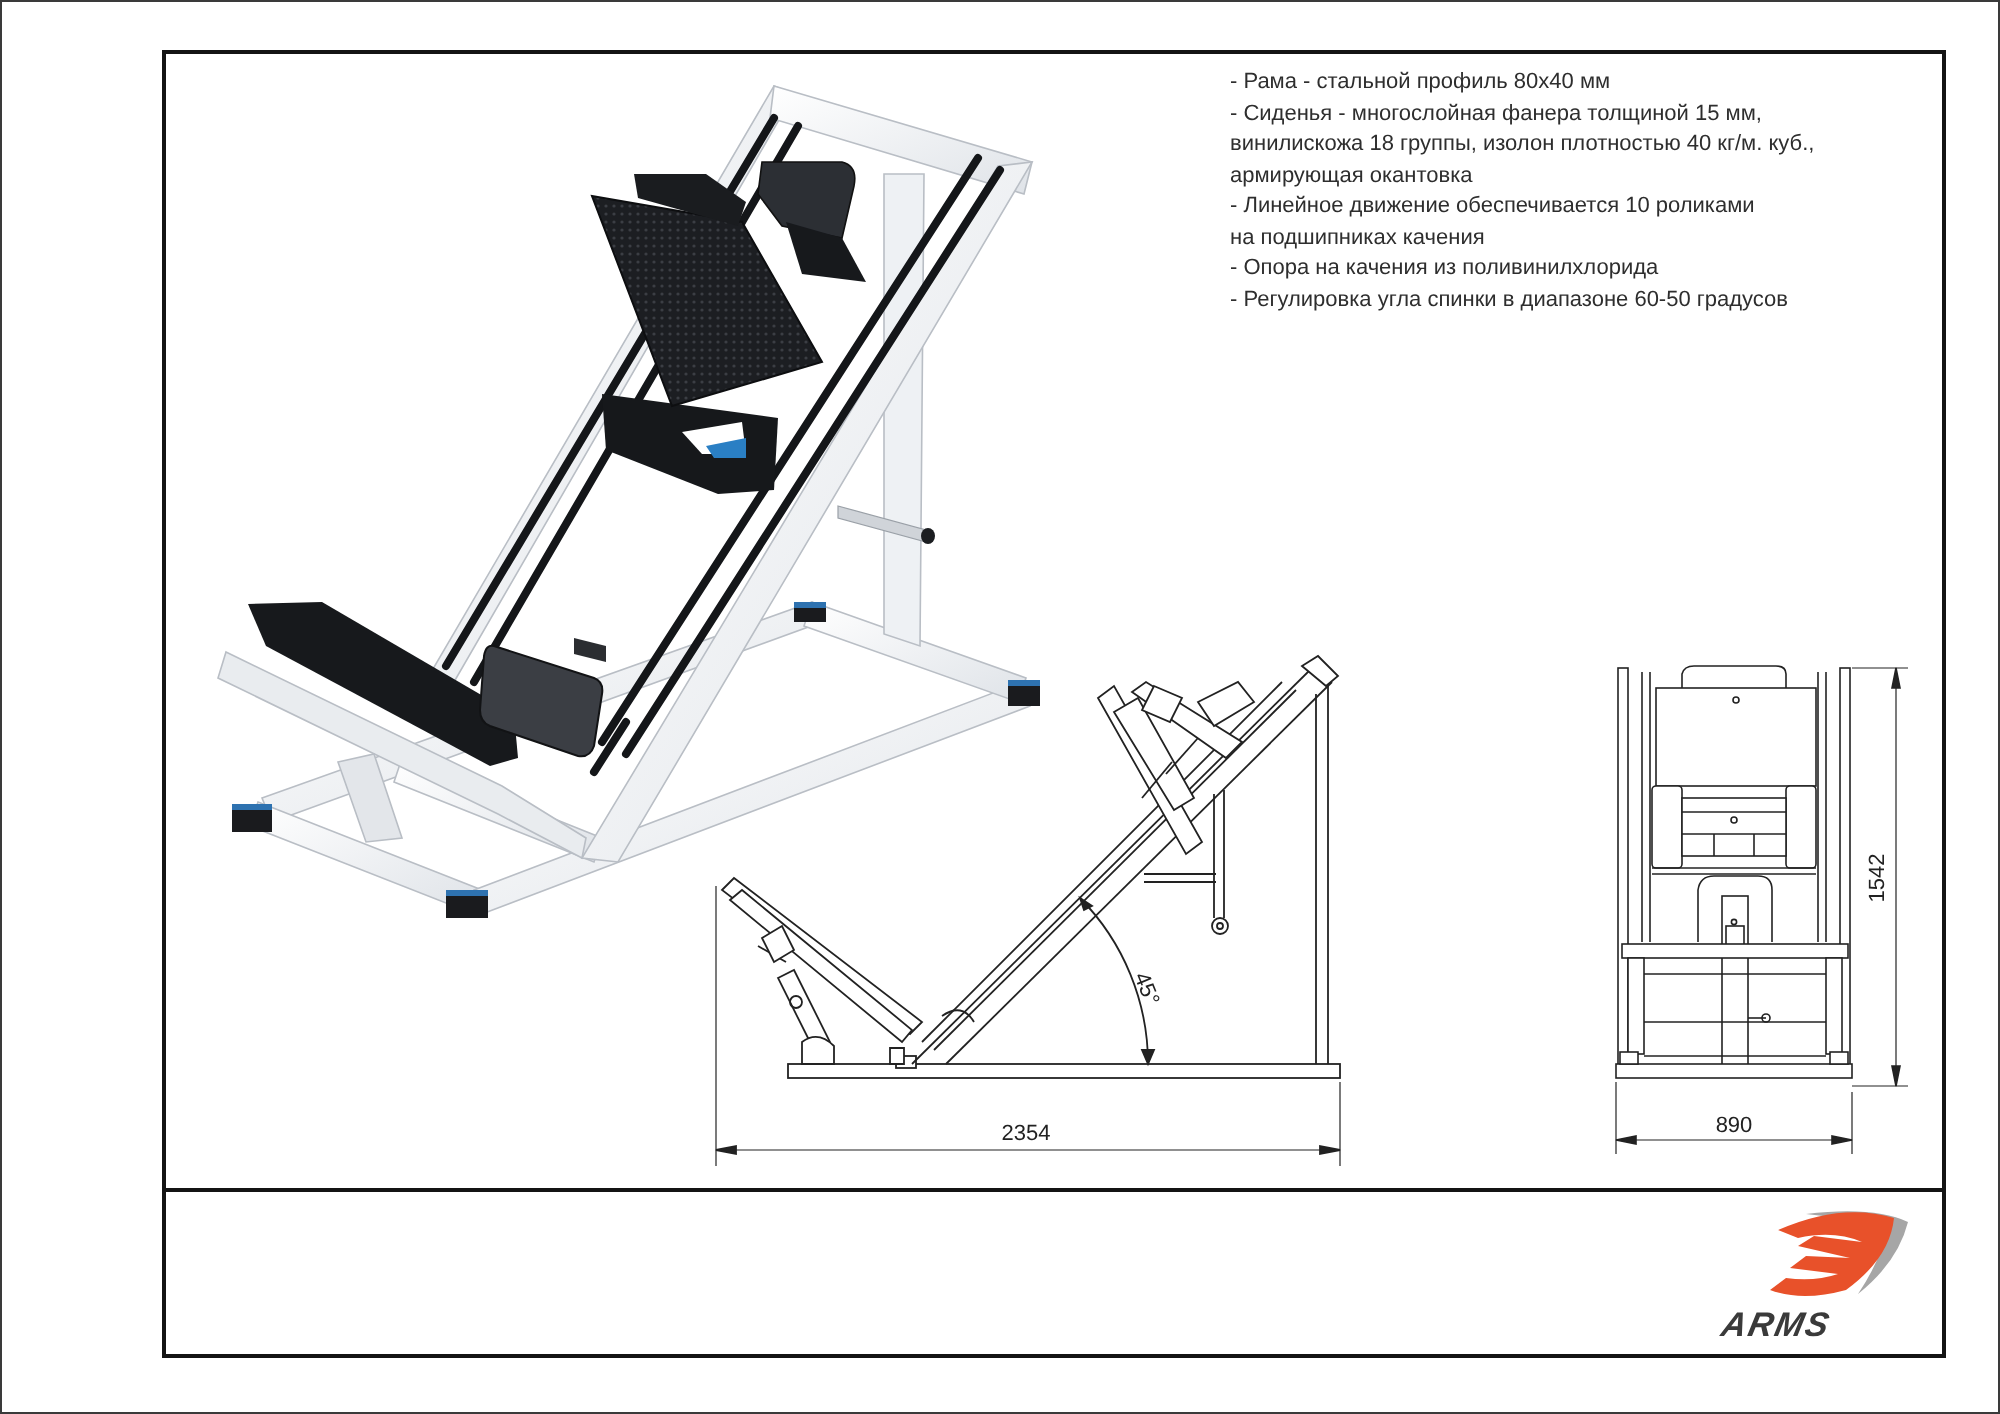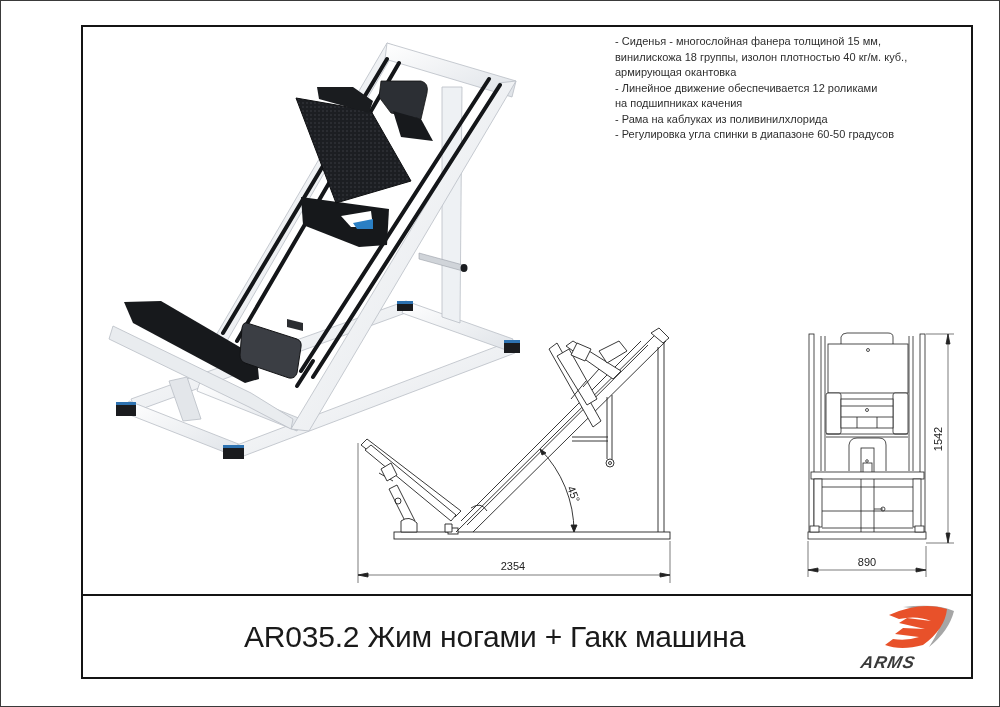--- a/index.html
+++ b/index.html
@@ -234,30 +234,30 @@
       <line x1="925" y1="545" x2="925" y2="576" stroke-width="0.6"></line>
       <line x1="807" y1="569" x2="925" y2="569" stroke-width="0.6"></line>
       <polygon points="807,569 817,567 817,571" fill="#222"></polygon>
       <polygon points="925,569 915,567 915,571" fill="#222"></polygon>
     </g>
     <text x="866" y="565" font-size="11" fill="#222" text-anchor="middle">890</text>
     <text x="0" y="0" font-size="11" fill="#222" text-anchor="middle" transform="translate(941,438) rotate(-90)">1542</text>
   </svg>
 
   <ul class="specs">
+    <li>- Рама - стальной профиль 80х40 мм</li>
     <li>- Сиденья - многослойная фанера толщиной 15 мм,
 винилискожа 18 группы, изолон плотностью 40 кг/м. куб.,
 армирующая окантовка</li>
-    <li>- Линейное движение обеспечивается 12 роликами
+    <li>- Линейное движение обеспечивается 10 роликами
 на подшипниках качения</li>
-    <li>- Рама на каблуках из поливинилхлорида</li>
+    <li>- Опора на качения из поливинилхлорида</li>
     <li>- Регулировка угла спинки в диапазоне 60-50 градусов</li>
   </ul>
 
-  <div class="title">AR035.2 Жим ногами + Гакк машина</div>
 
   <div class="logo">
     <svg width="100" height="52" viewBox="0 0 100 52">
       <path d="M44,6 Q78,2 95,10 Q90,30 70,46 Q82,28 84,14 Q66,8 44,6 Z" fill="#a6a6a6"></path>
       <path d="M30,14 Q62,0 88,8 Q86,28 64,44 Q42,50 26,44 L34,38 Q48,40 60,36 L36,33 L44,27 L66,28 L40,22 L48,17 L72,20 Q58,14 40,18 Z" fill="#e8512a"></path>
     </svg>
     <div class="logo-text">ARMS</div>
   </div>
 
 </div>

